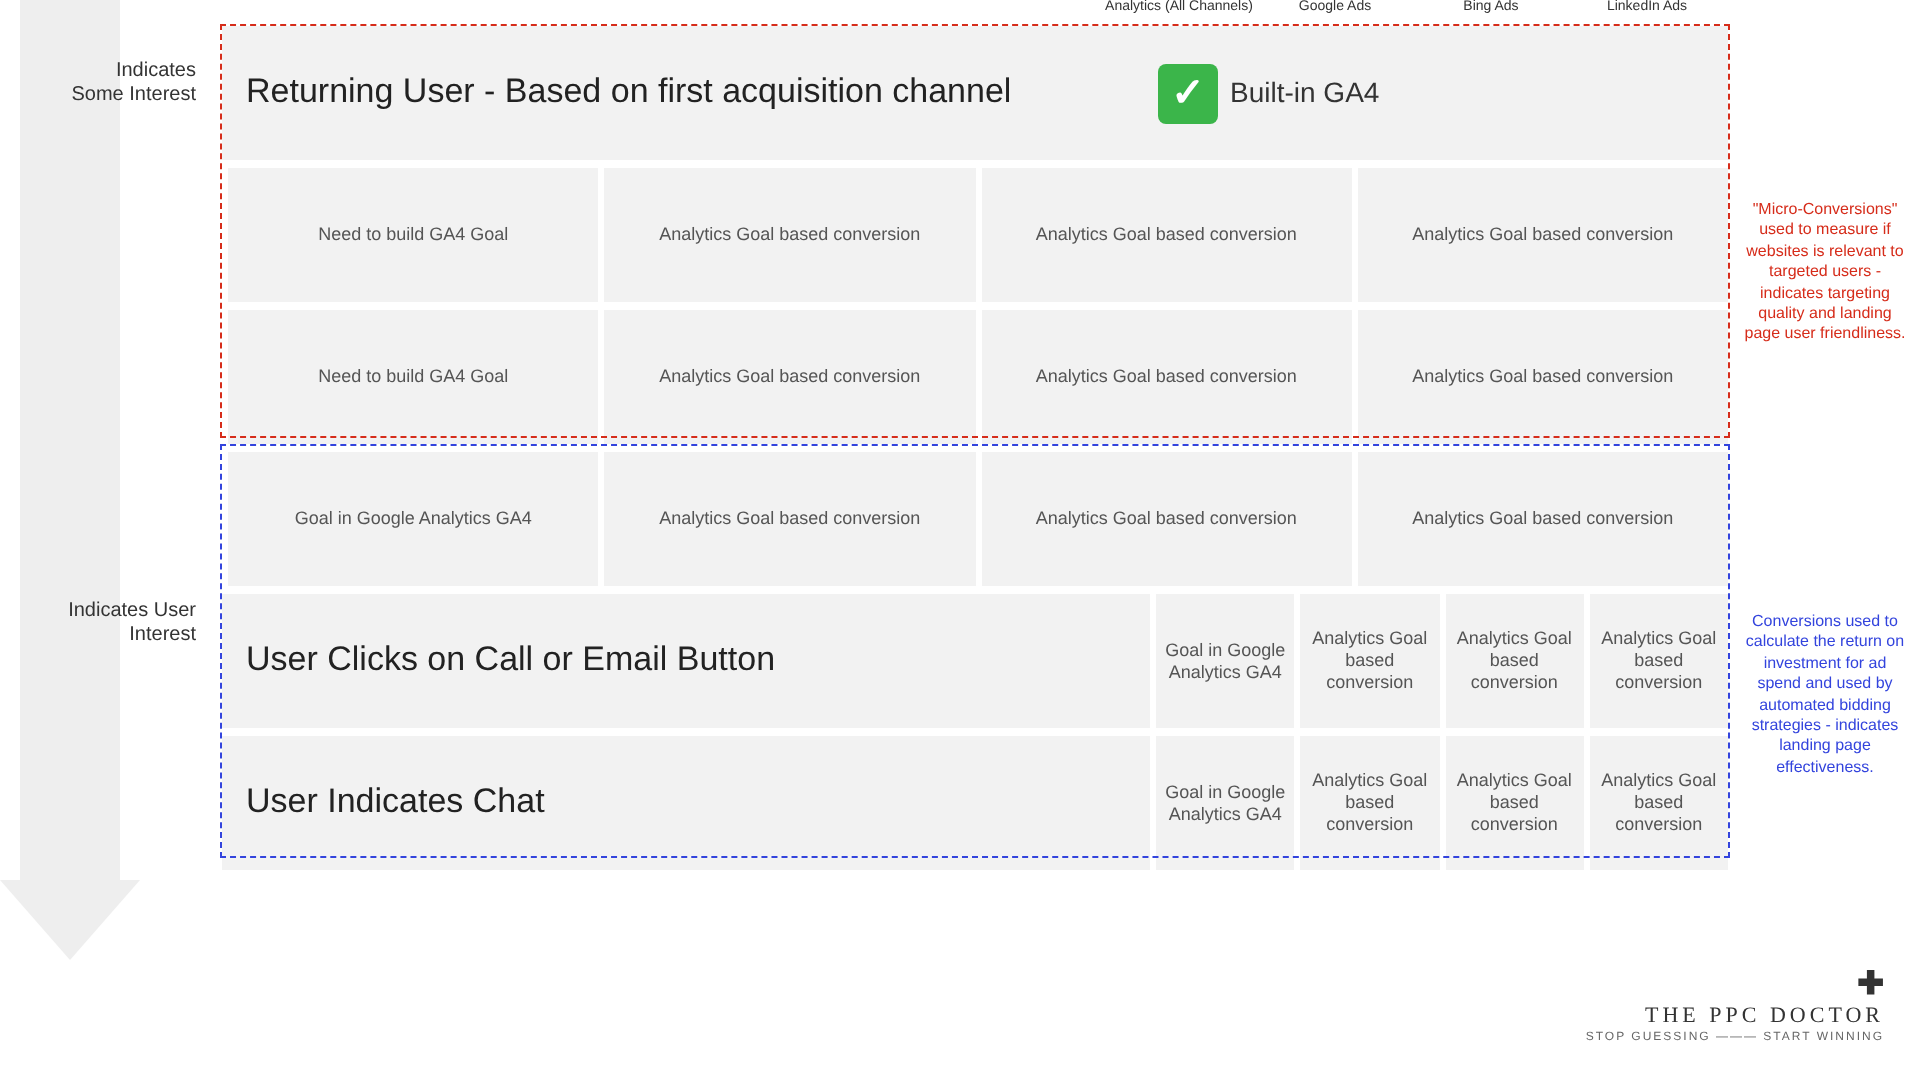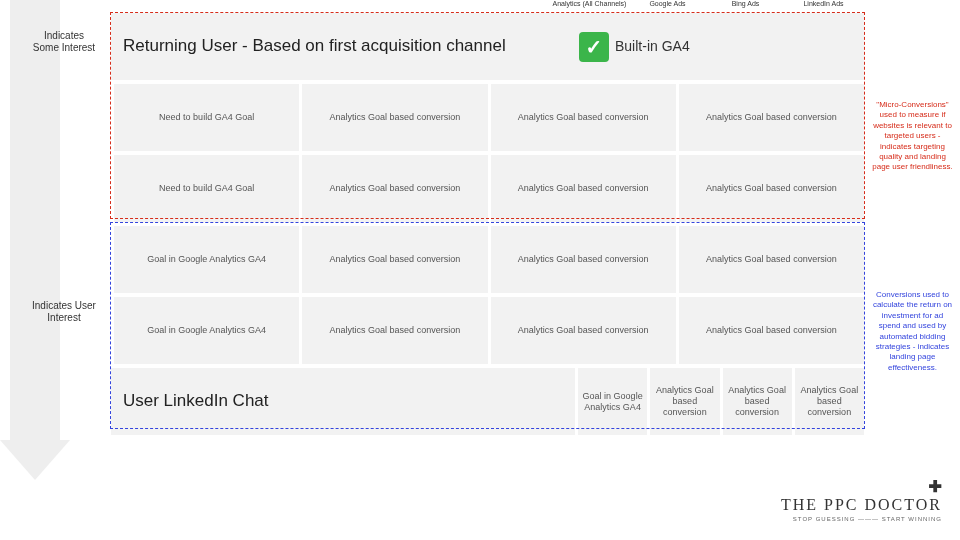--- a/index.html
+++ b/index.html
@@ -1,20 +1,20 @@
 <!DOCTYPE html>
 <html><head>
 <meta charset="utf-8">
 <style>
 html,body{margin:0;padding:0;width:960px;height:540px;background:#fff;font-family:Arial,Helvetica,sans-serif;overflow:hidden}
 .stage{position:relative;width:960px;height:540px}
 .arrow-wrap{position:absolute;left:0;top:0;width:70px;height:480px}
 .arrow-shaft{position:absolute;left:10px;top:0;width:50px;height:440px;background:#eee}
 .arrow-head{position:absolute;left:0;top:440px;width:0;height:0;border-left:35px solid transparent;border-right:35px solid transparent;border-top:40px solid #eee}
-.arrow-label{position:absolute;width:68px;text-align:center;font-size:10px;color:#333;line-height:1.2}
+.arrow-label{position:absolute;width:68px;text-align:right;font-size:10px;color:#333;line-height:1.2}
 .arrow-label.some{top:30px;left:30px}
 .arrow-label.high{top:300px;left:30px}
 
 .headers{position:absolute;top:0;left:552px;display:flex;gap:3px}
 .hdr{width:75px;font-size:7px;color:#333;text-align:center}
 
 .table{position:absolute;left:110px;top:12px;width:755px}
 .row{display:flex;height:67px;background:#f2f2f2;border:1px solid #fff;border-bottom:3px solid #fff}
 .row .action{width:440px;padding:8px 12px;font-size:17px;color:#222;display:flex;align-items:center;line-height:1.2}
 .row .cells{display:flex;flex:1}
@@ -22,25 +22,25 @@
 .row.first .cells{border:none}
 .row.first .cell{border:none;justify-content:flex-start;font-size:14px;color:#333}
 .check{width:30px;height:30px;background:#3bb54a;border-radius:4px;display:inline-flex;align-items:center;justify-content:center;margin-right:6px;color:#fff;font-size:20px;font-weight:bold}
 
 .overlay{position:absolute;border:1.5px dashed;pointer-events:none}
 .overlay.red{border-color:#d62c1a;left:110px;top:12px;width:753px;height:205px}
 .overlay.blue{border-color:#3344dd;left:110px;top:222px;width:753px;height:205px}
 
 .side-note{position:absolute;left:870px;width:85px;font-size:8px;text-align:center;line-height:1.3}
 .side-note.red{top:100px;color:#d62c1a}
-.side-note.blue{top:290px;color:#3344dd}
+.side-note.blue{top:306px;color:#3344dd}
 
 .logo{position:absolute;right:18px;bottom:18px;text-align:right;color:#333}
 .logo .plus{font-size:16px;font-weight:bold}
-.logo .brand{font-size:16px;letter-spacing:2px;font-family:Georgia,serif}
+.logo .brand{font-size:11px;letter-spacing:2px;font-family:Georgia,serif}
 .logo .tag{font-size:6px;letter-spacing:1px;margin-top:2px;color:#666}
 </style>
 </head>
 <body>
 
 <div class="stage">
 
   <div class="arrow-wrap">
     <div class="arrow-shaft"></div>
     <div class="arrow-head"></div>
@@ -88,30 +88,31 @@
     <div class="row">
       <div class="cells">
         <div class="cell">Goal in Google Analytics GA4</div>
         <div class="cell">Analytics Goal based conversion</div>
         <div class="cell">Analytics Goal based conversion</div>
         <div class="cell">Analytics Goal based conversion</div>
       </div>
     </div>
 
     <div class="row">
+      <div class="action">User Clicks on Call or Email Button</div>
       <div class="cells">
         <div class="cell">Goal in Google Analytics GA4</div>
         <div class="cell">Analytics Goal based conversion</div>
         <div class="cell">Analytics Goal based conversion</div>
         <div class="cell">Analytics Goal based conversion</div>
       </div>
     </div>
 
     <div class="row">
-      <div class="action">User LinkedIn Chat</div>
+      <div class="action">User Indicates Chat</div>
       <div class="cells">
         <div class="cell">Goal in Google Analytics GA4</div>
         <div class="cell">Analytics Goal based conversion</div>
         <div class="cell">Analytics Goal based conversion</div>
         <div class="cell">Analytics Goal based conversion</div>
       </div>
     </div>
 
   </div>
 

